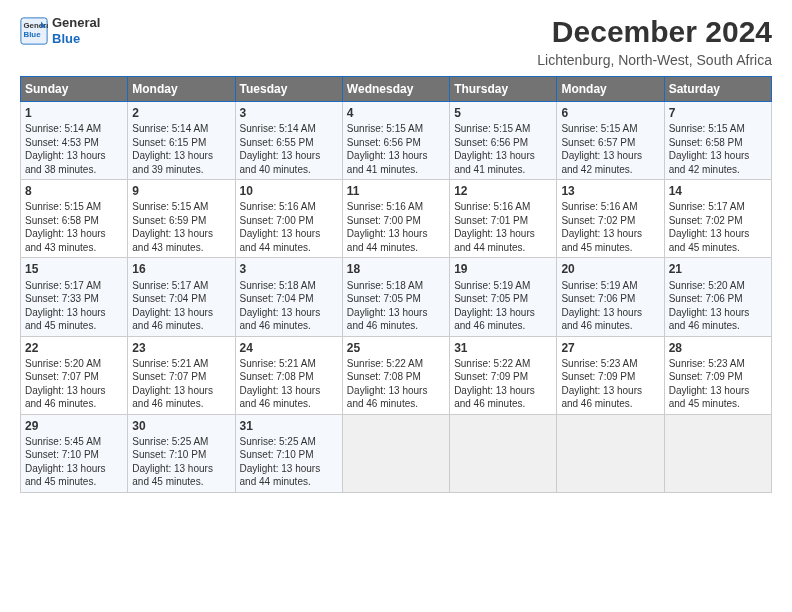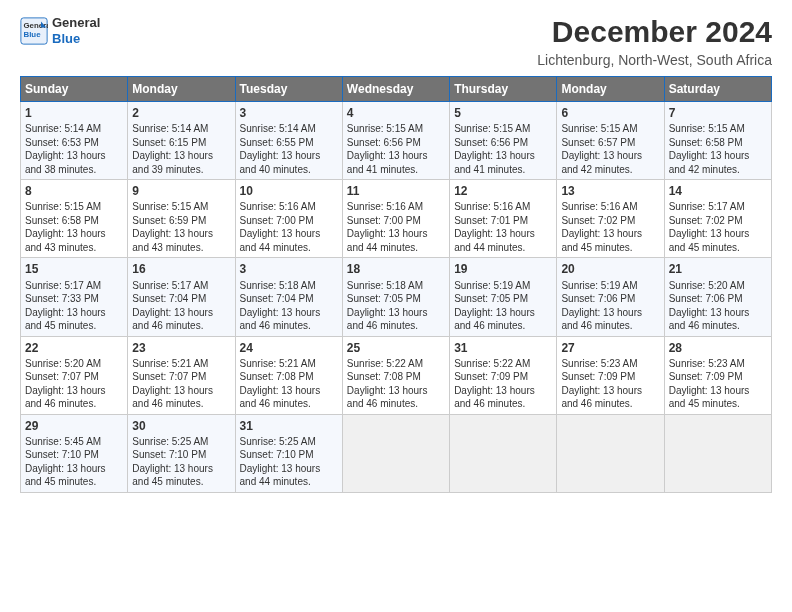--- a/index.html
+++ b/index.html
@@ -124,21 +124,21 @@
           <th>Thursday</th>
           <th>Monday</th>
           <th>Saturday</th>
         </tr>
     </thead>
     <tbody id="calendar-body">
     <tr>
           <td>
             <span class="day-num">1</span>
             <div>Sunrise: 5:14 AM</div>
-            <div>Sunset: 6:53 PM</div>
+            <div>Sunset: 4:53 PM</div>
             <div>Daylight: 13 hours</div>
             <div>and 38 minutes.</div>
           </td>
           <td>
             <span class="day-num">2</span>
             <div>Sunrise: 5:14 AM</div>
             <div>Sunset: 6:15 PM</div>
             <div>Daylight: 13 hours</div>
             <div>and 39 minutes.</div>
           </td>

